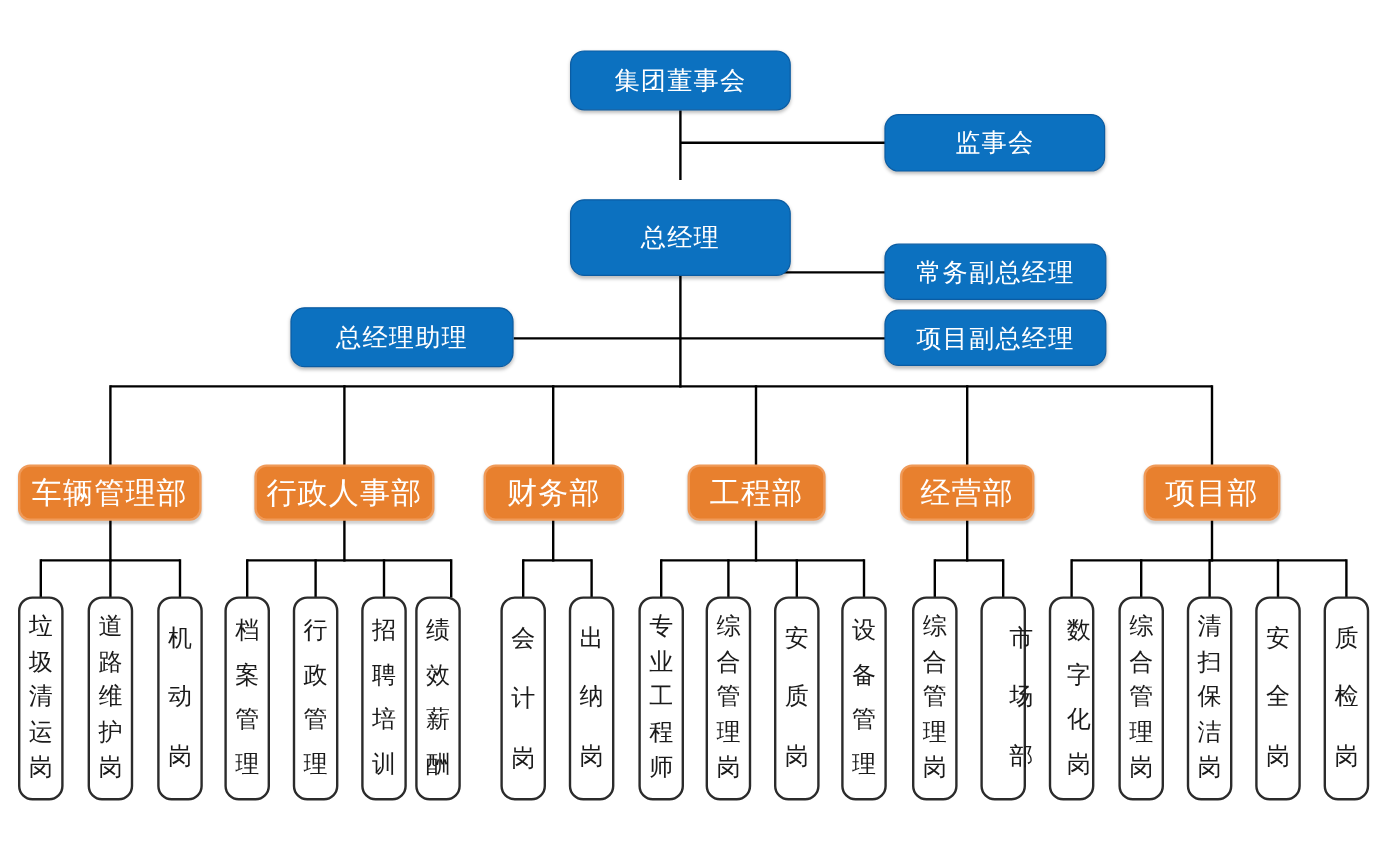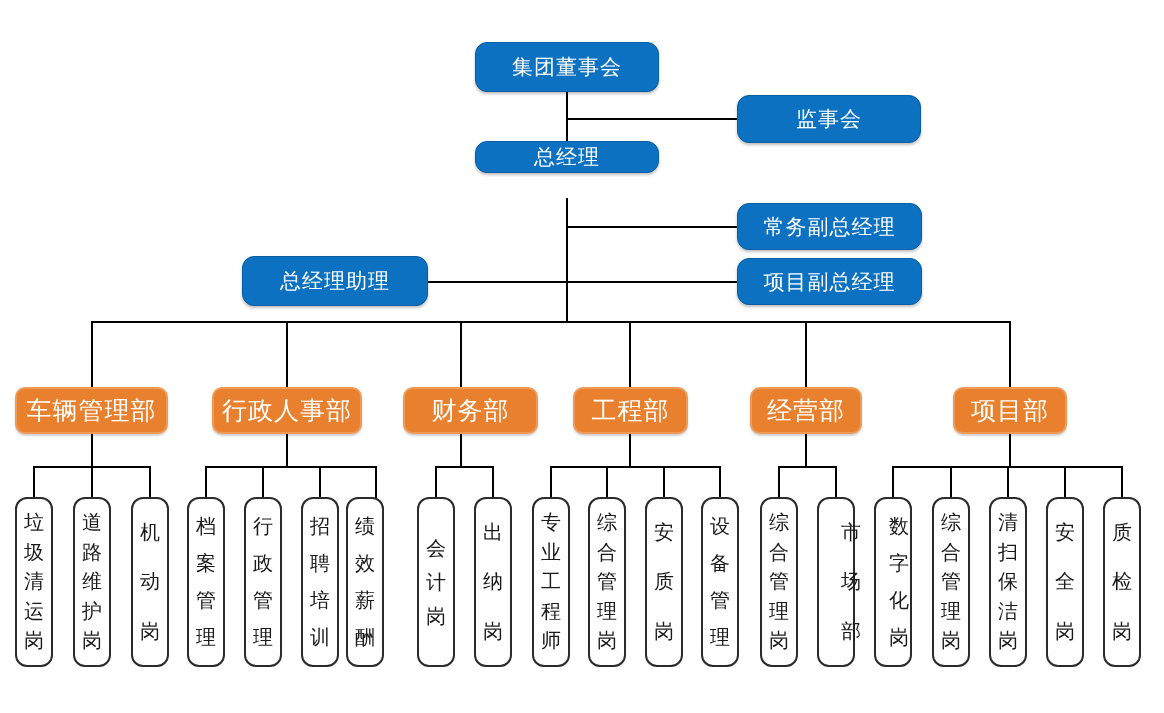--- a/index.html
+++ b/index.html
@@ -123,28 +123,28 @@
     <line x1="836" y1="466" x2="836" y2="498"></line>
     <line x1="893" y1="466" x2="893" y2="498"></line>
     <line x1="951" y1="466" x2="951" y2="498"></line>
     <line x1="1008" y1="466" x2="1008" y2="498"></line>
     <line x1="1065" y1="466" x2="1065" y2="498"></line>
     <line x1="1122" y1="466" x2="1122" y2="498"></line>
   </svg>
 
   <div class="node blue" style="left:475px; top:42px;  width:184px; height:50px;">集团董事会</div>
   <div class="node blue" style="left:737px; top:95px;  width:184px; height:48px;">监事会</div>
-  <div class="node blue" style="left:475px; top:141px; width:184px; height:32px;">总经理</div>
+  <div class="node blue" style="left:475px; top:166px; width:184px; height:64px;">总经理</div>
   <div class="node blue" style="left:737px; top:203px; width:185px; height:47px;">常务副总经理</div>
   <div class="node blue" style="left:242px; top:256px; width:186px; height:50px;">总经理助理</div>
   <div class="node blue" style="left:737px; top:258px; width:185px; height:47px;">项目副总经理</div>
 
   <div class="node dept" style="left:15px;  width:153px;">车辆管理部</div>
   <div class="node dept" style="left:212px; width:150px;">行政人事部</div>
-  <div class="node dept" style="left:403px; width:135px;">财务部</div>
+  <div class="node dept" style="left:403px; width:117px;">财务部</div>
   <div class="node dept" style="left:573px; width:115px;">工程部</div>
   <div class="node dept" style="left:750px; width:112px;">经营部</div>
   <div class="node dept" style="left:953px; width:114px;">项目部</div>
 
   <div class="node leaf" style="left:15px;">
       <span class="vlabel" style="line-height: 29.6px;">垃圾清运岗</span>
     </div>
   <div class="node leaf" style="left:73px;">
       <span class="vlabel" style="line-height: 29.6px;">道路维护岗</span>
     </div>
@@ -159,21 +159,21 @@
       <span class="vlabel" style="line-height: 37px;">行政管理</span>
     </div>
   <div class="node leaf" style="left:301px;">
       <span class="vlabel" style="line-height: 37px;">招聘培训</span>
     </div>
   <div class="node leaf" style="left:346px;">
       <span class="vlabel" style="line-height: 37px;">绩效薪酬</span>
     </div>
 
   <div class="node leaf" style="left:417px;">
-      <span class="vlabel" style="line-height: 34px; text-align: center;">会计岗</span>
+      <span class="vlabel" style="line-height: 50px; text-align: center;">会计岗</span>
     </div>
   <div class="node leaf" style="left:474px;">
       <span class="vlabel" style="line-height: 49.3333px;">出纳岗</span>
     </div>
 
   <div class="node leaf" style="left:532px;">
       <span class="vlabel" style="line-height: 29.6px;">专业工程师</span>
     </div>
   <div class="node leaf" style="left:588px;">
       <span class="vlabel" style="line-height: 29.6px;">综合管理岗</span>

